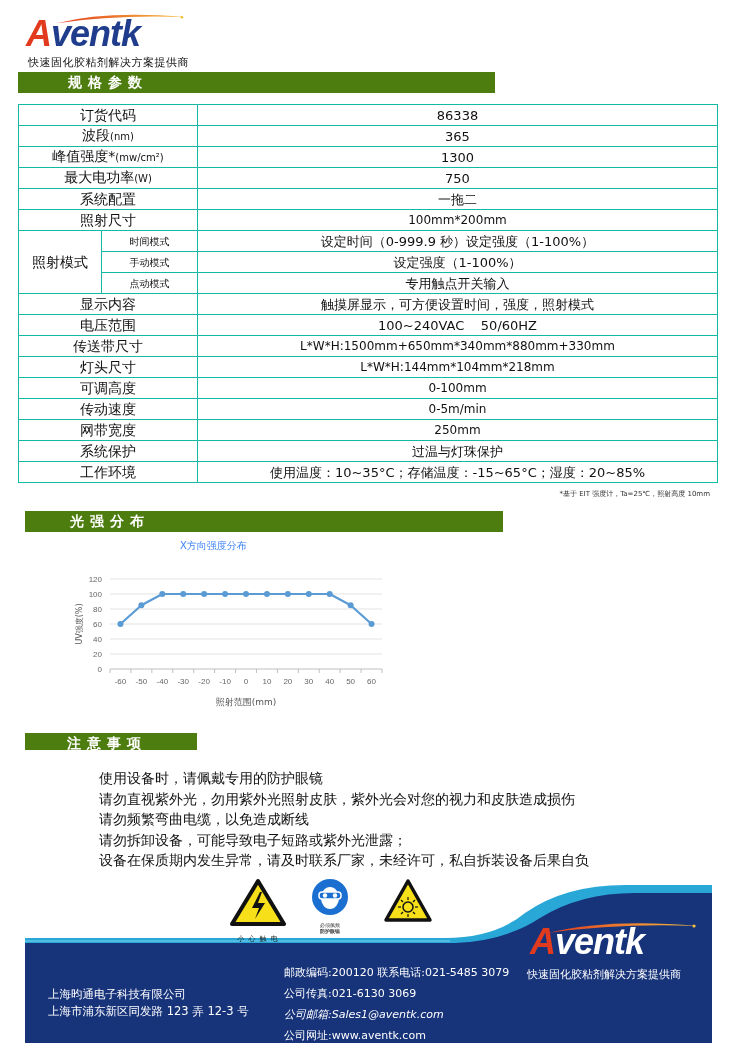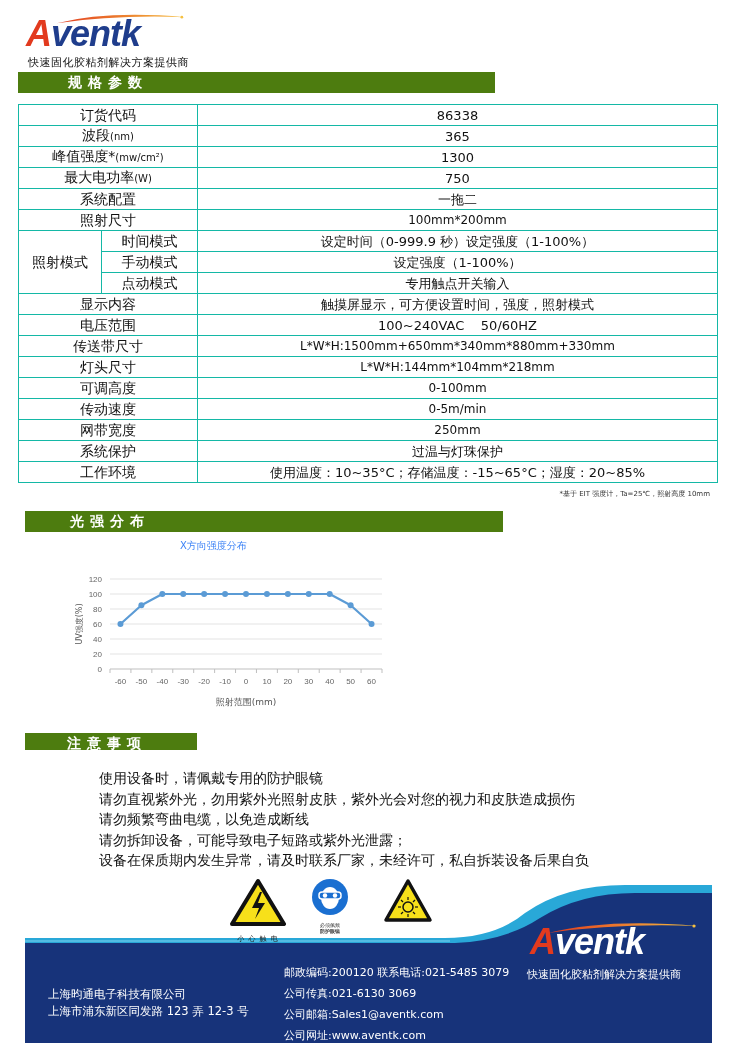--- a/index.html
+++ b/index.html
@@ -18,21 +18,21 @@
   .section-bar { position: absolute; background: #4d7c0f; color: #fff; font-weight: bold; font-size: 14px; letter-spacing: 6px; line-height: 21px; }
   .bar-spec { left: 18px; top: 72px; width: 477px; height: 21px; padding-left: 50px; }
   .bar-light { left: 25px; top: 511px; width: 478px; height: 21px; padding-left: 45px; }
   .bar-notes { left: 25px; top: 733px; width: 172px; height: 17px; padding-left: 42px; }
 
   
   table.spec { position: absolute; left: 18px; top: 104px; width: 700px; border-collapse: collapse; }
   table.spec td { border: 1px solid #14b8a6; height: 21px; font-size: 13px; text-align: center; vertical-align: middle; padding: 0 2px; line-height: 19px; white-space: nowrap; }
   table.spec td.label { width: 179px; font-size: 14px; }
   table.spec td.label-main { width: 76px; font-size: 14px; }
-  table.spec td.label-sub { width: 88px; font-size: 14px; }
+  table.spec td.label-sub { width: 88px; font-size: 10px; }
   table.spec td.value { font-size: 13px; }
   table.spec td.value-sm { font-size: 12px; }
   .unit { font-size: 10px; }
   .footnote { position: absolute; right: 24px; top: 489px; font-size: 7px; color: #333; }
 
   
   .chart { position: absolute; left: 70px; top: 535px; width: 330px; height: 185px; }
   .chart-title { position: absolute; left: 110px; top: 4px; font-size: 10px; color: #3b82f6; }
   .chart svg { position: absolute; left: 0; top: 0; }
 
@@ -45,21 +45,21 @@
   .icon-box { position: absolute; top: 0; }
 
   
   .footer { position: absolute; left: 25px; top: 883px; width: 687px; height: 160px; overflow: hidden; }
   .footer-bg { position: absolute; left: 0; top: 0; }
   .footer-text { position: absolute; color: #fff; font-size: 11px; white-space: nowrap; }
   .footer-company { left: 23px; top: 98px; font-size: 11.5px; margin-top: 6px; }
   .footer-address { left: 23px; top: 121px; font-size: 11.5px; }
   .footer-c1 { left: 259px; top: 82px; }
   .footer-c2 { left: 259px; top: 103px; }
-  .footer-c3 { left: 259px; top: 124px; }
+  .footer-c3 { left: 259px; top: 124px; font-style: italic; }
   .footer-c4 { left: 259px; top: 145px; }
   .footer-logo { position: absolute; left: 505px; top: 35px; width: 170px; height: 42px; }
   .footer-logo .logo-text .rest { color: #ffffff; }
   .footer-tagline { position: absolute; left: 502px; top: 84px; color: #fff; font-size: 11px; }
 </style>
 </head>
 <body>
 
 <div class="logo">
   <svg class="logo-swoosh" width="150" height="14" viewBox="0 0 150 14">

